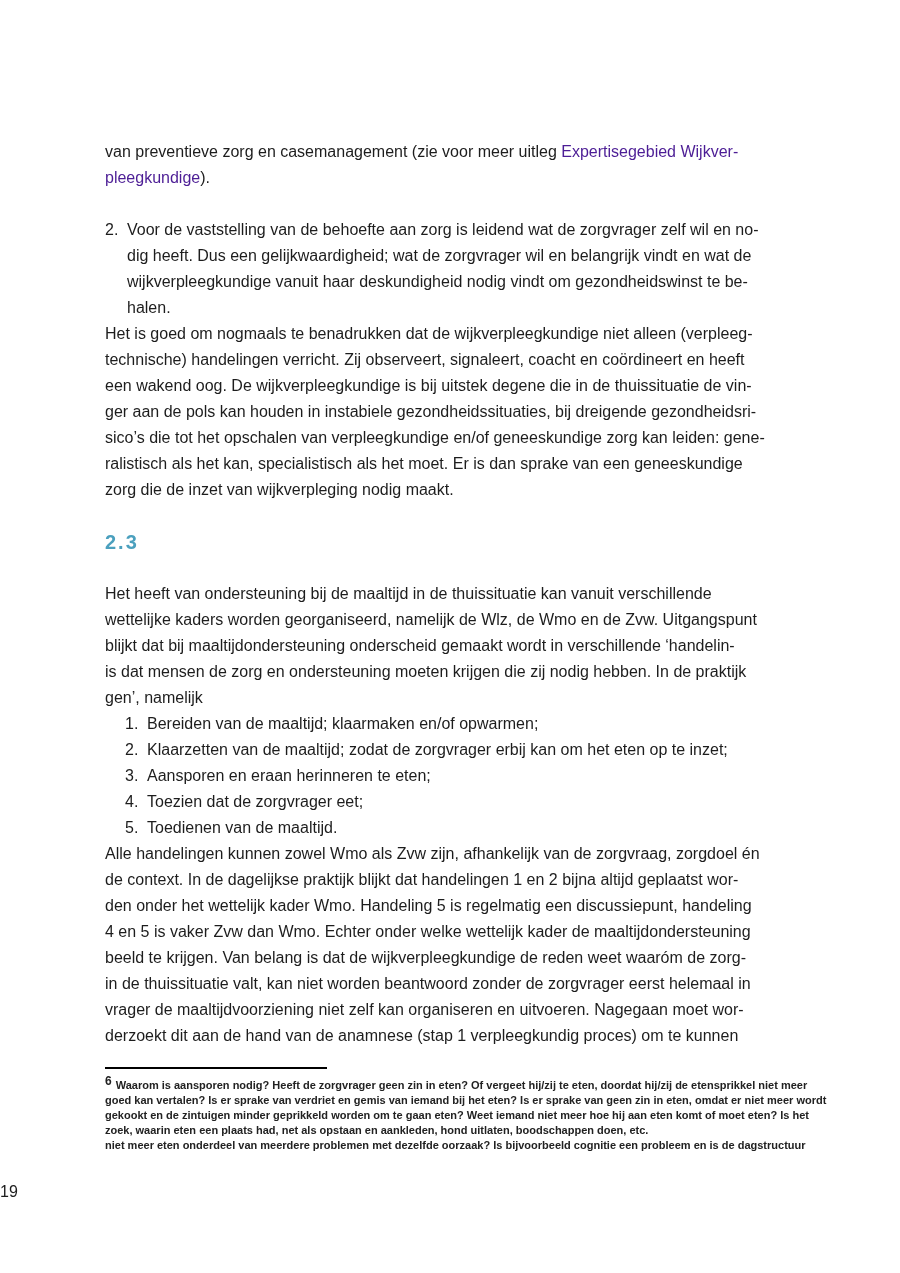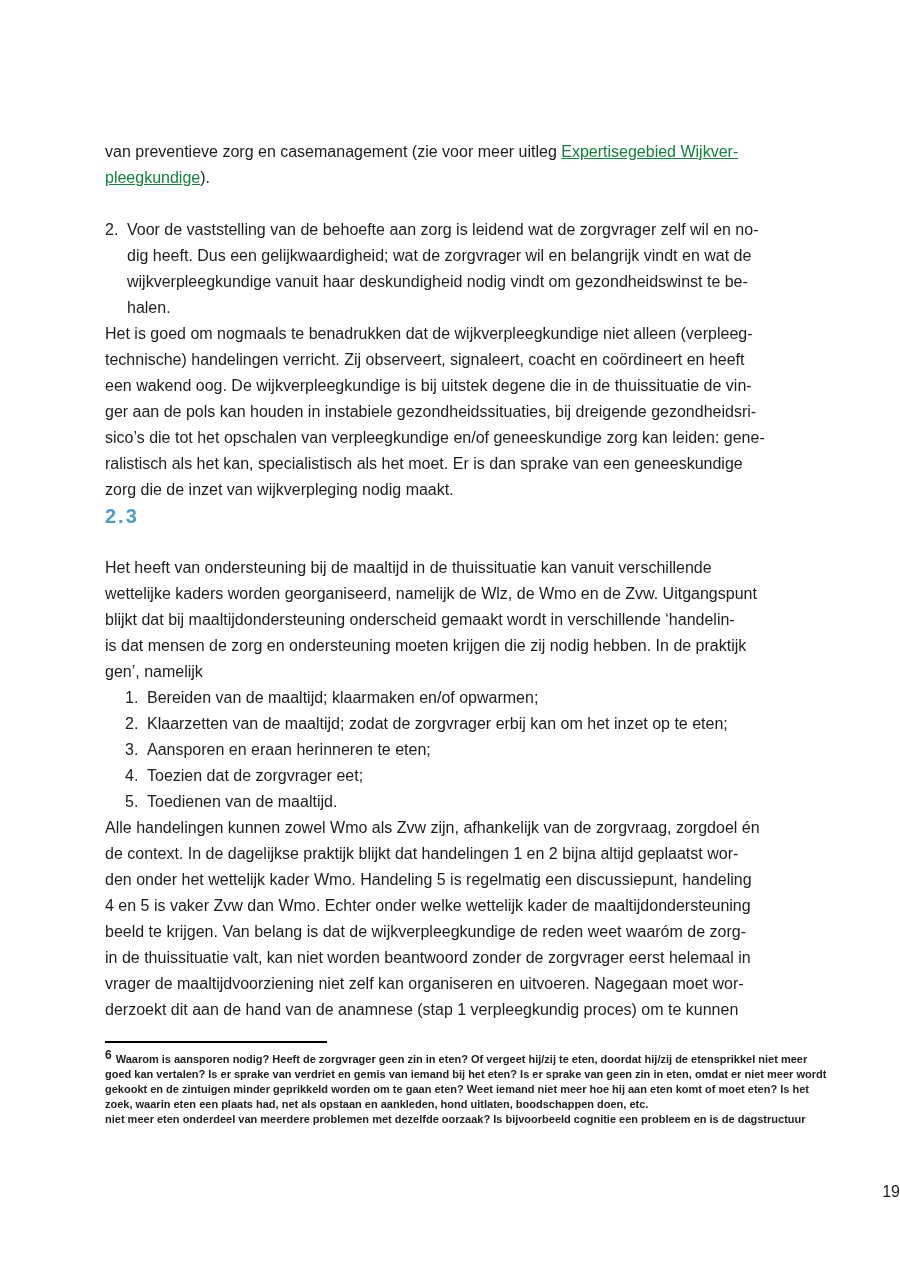--- a/index.html
+++ b/index.html
@@ -21,39 +21,38 @@
     left: 105px; top: 139px;
     width: 690px;
   }
   .line {
     font-size: 16px;
     line-height: 26px;
     white-space: nowrap;
   }
   .para { margin: 0; }
   .link {
-    color: #15803d;
-    text-decoration: underline;
+    color: #4c1d95;
     cursor: pointer;
   }
   
   .hang-item {
     margin-top: 26px;
     position: relative;
     padding-left: 22px;
   }
   .hang-item .hang-num {
     position: absolute;
     left: 0; top: 0;
     font-size: 16px;
     line-height: 26px;
   }
   
   .heading {
-    margin-top: 0;
+    margin-top: 26px;
     margin-bottom: 26px;
     display: flex;
     align-items: baseline;
     color: #4ba0be;
     font-weight: bold;
     font-size: 20px;
     line-height: 26px;
   }
   .heading .h-num {
     width: 58px;
@@ -91,21 +90,21 @@
   sup.fn-marker {
     font-size: 12px;
     line-height: 0;
     vertical-align: 4px;
     margin-right: 4px;
   }
   .page-number {
     position: absolute;
     left: 0; top: 1183px;
     width: 100%;
-    text-align: right;
+    text-align: left;
     font-size: 16px;
     color: #1d1d1d;
   }
 </style>
 </head>
 <body>
 
 <div class="page">
   <div class="content">
 
@@ -148,21 +147,21 @@
       <div class="line">gen’, namelijk</div>
     </div>
 
     <div class="nlist">
       <div class="li">
         <span class="li-num">1.</span>
         <span class="li-text">Bereiden van de maaltijd; klaarmaken en/of opwarmen;</span>
       </div>
       <div class="li">
         <span class="li-num">2.</span>
-        <span class="li-text">Klaarzetten van de maaltijd; zodat de zorgvrager erbij kan om het inzet op te eten;</span>
+        <span class="li-text">Klaarzetten van de maaltijd; zodat de zorgvrager erbij kan om het eten op te inzet;</span>
       </div>
       <div class="li">
         <span class="li-num">3.</span>
         <span class="li-text">Aansporen en eraan herinneren te eten;</span>
       </div>
       <div class="li">
         <span class="li-num">4.</span>
         <span class="li-text">Toezien dat de zorgvrager eet;</span>
       </div>
       <div class="li">

